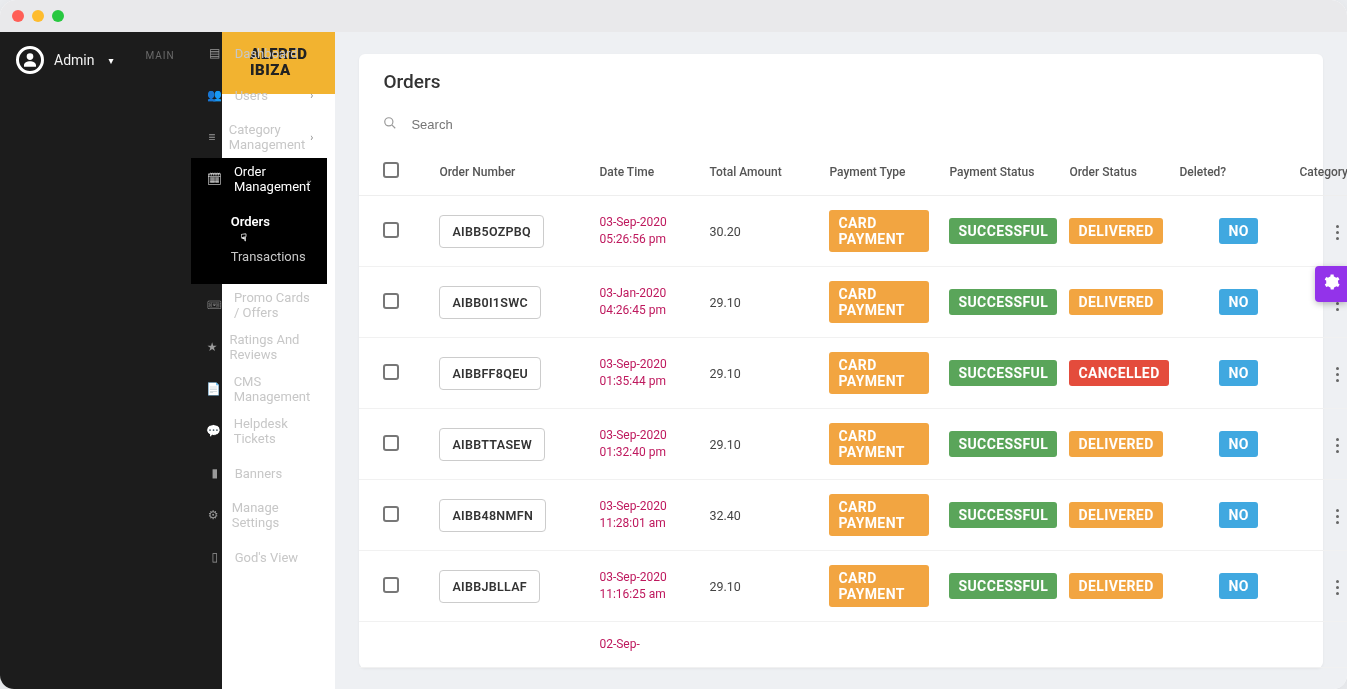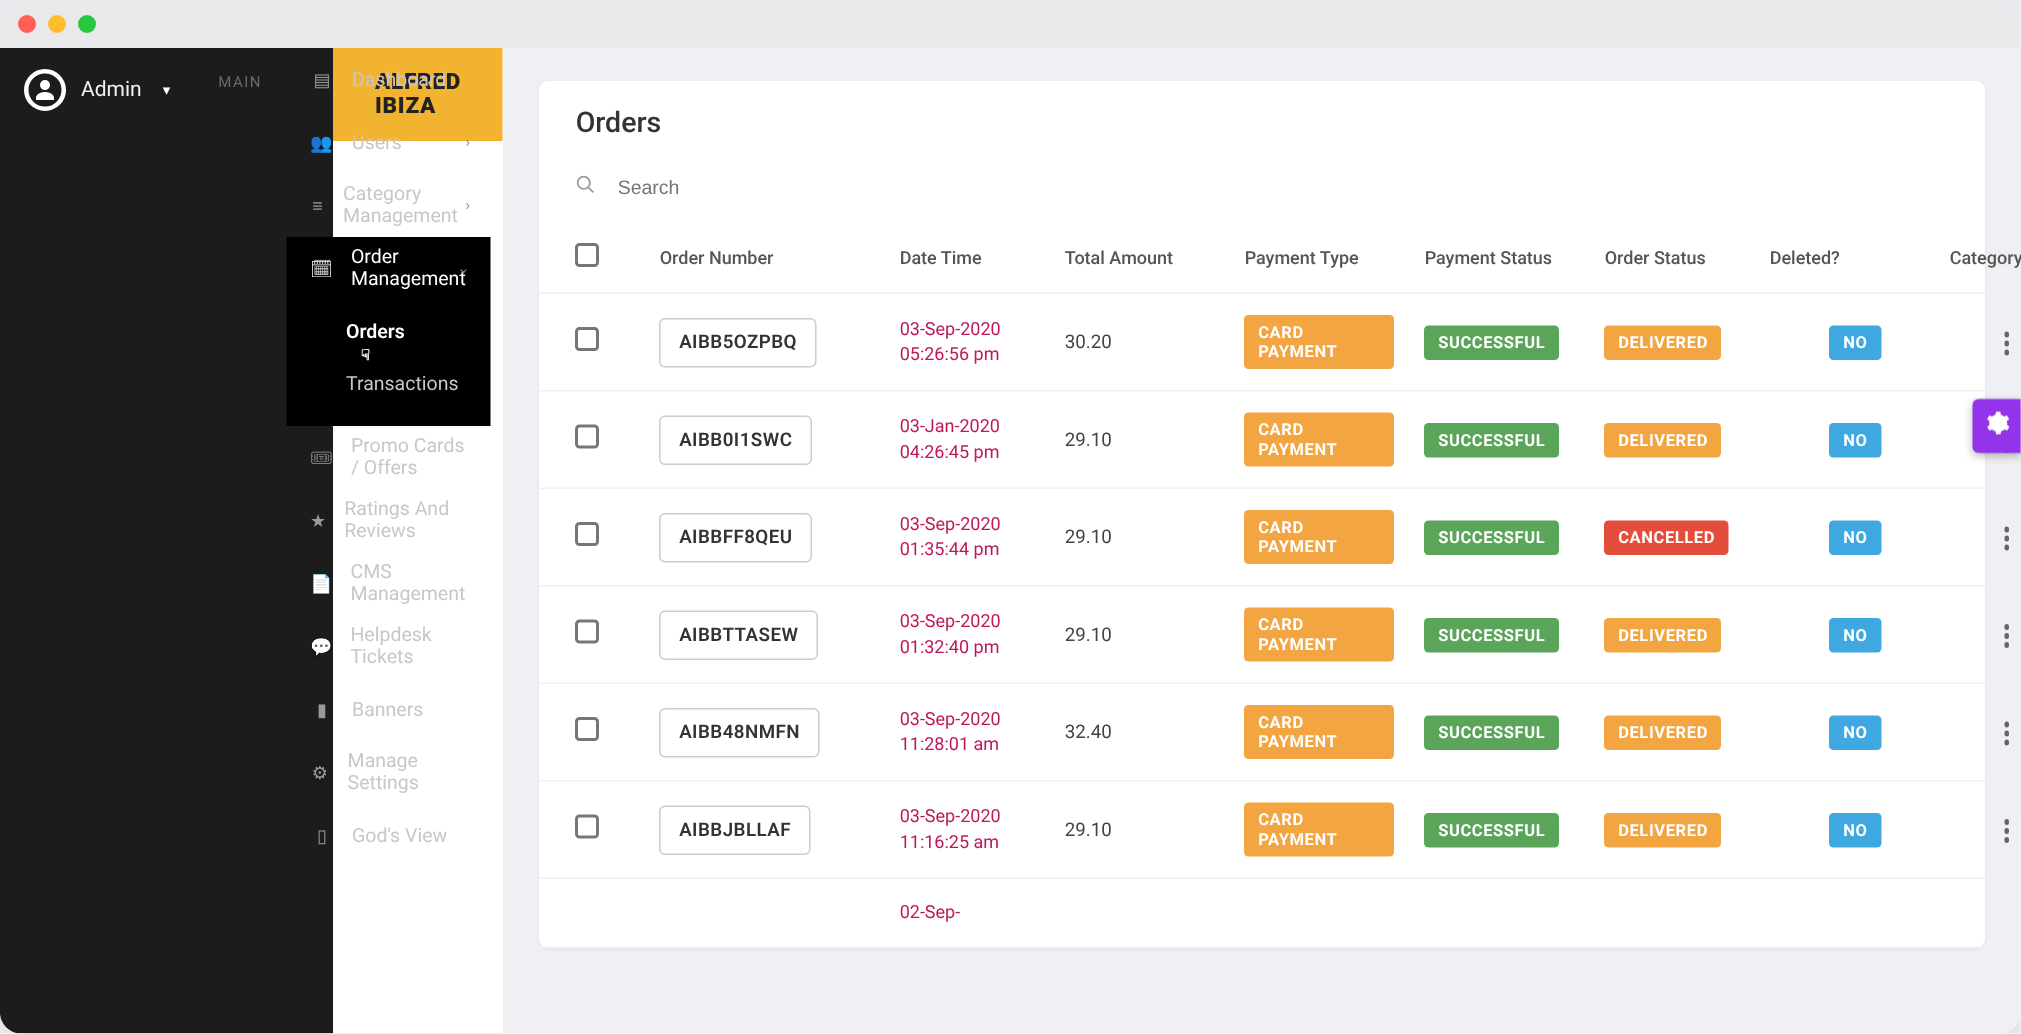--- a/index.html
+++ b/index.html
@@ -46,21 +46,21 @@
   .col-ordernum{width:160px;}
   .col-datetime{width:110px;}
   .col-amount{width:120px;}
   .col-ptype{width:120px;}
   .col-pstatus{width:120px;}
   .col-ostatus{width:110px;}
   .col-deleted{width:120px;}
   .checkbox{ width:16px; height:16px; border:2px solid #777; border-radius:3px; cursor:pointer; display:inline-block;}
   .order-chip{ display:inline-block; border:1px solid #ccc; border-radius:4px; padding:8px 12px; font-size:12.5px; font-weight:600; color:#333; letter-spacing:0.3px; cursor:pointer;}
   .datetime{ font-size:12px; color:#be185d; line-height:1.45; max-width:80px;}
-  .badge{ display:inline-block; font-size:11px; font-weight:700; letter-spacing:0.4px; padding:5px 9px; border-radius:3px; color:#fff; text-transform:uppercase;}
+  .badge{ display:inline-block; font-size:14px; font-weight:700; letter-spacing:0.4px; padding:5px 9px; border-radius:3px; color:#fff; text-transform:uppercase;}
   .b-orange{ background:#f2a541;}
   .b-green{ background:#5aa55a;}
   .b-orange2{ background:#f2a541;}
   .b-red{ background:#e44c3c;}
   .b-blue{ background:#40a8e0;margin-left:40px;}
   .kebab{ display:inline-flex; flex-direction:column; gap:2.5px; cursor:pointer; padding:6px;}
   .kebab span{ width:3.5px; height:3.5px; background:#666; border-radius:50%;}
   
   .gear-fab{ position:absolute; right:0; top:266px; width:32px; height:36px; background:#9333ea; border-radius:4px 0 0 4px; display:flex; align-items:center; justify-content:center; cursor:pointer; box-shadow:0 2px 6px rgba(0,0,0,0.25);}
   .gear-fab svg{width:18px;height:18px;fill:#fff;}

